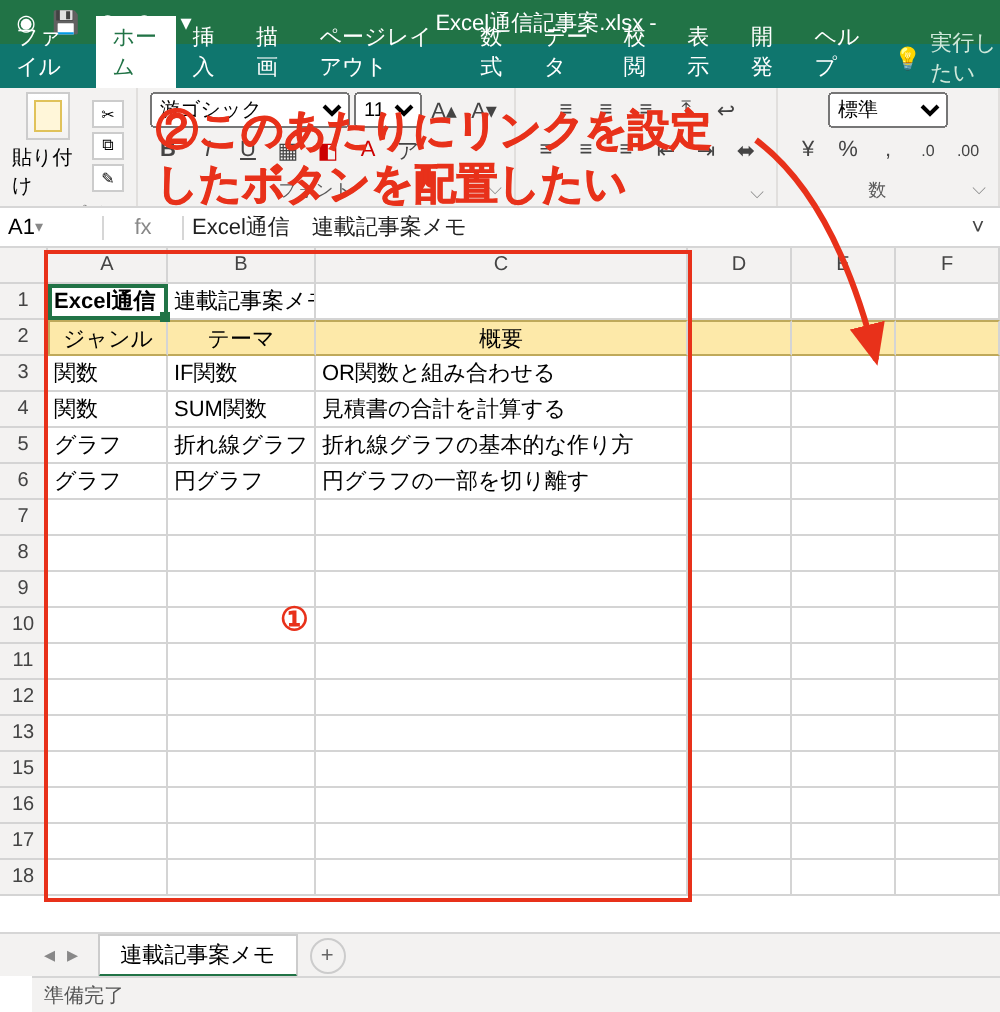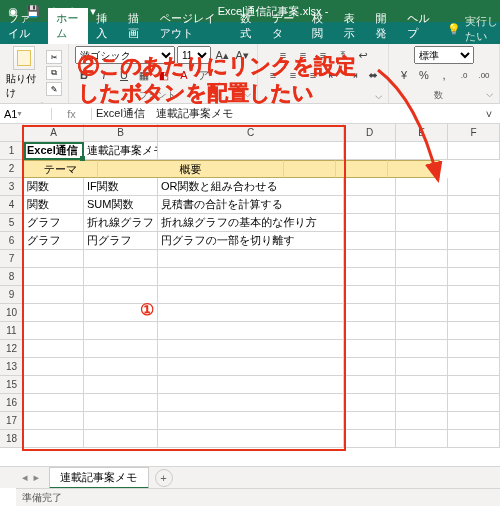--- a/index.html
+++ b/index.html
@@ -232,20 +232,21 @@
         <div class="rh">1</div>
         <div class="cell cA">Excel通信</div>
         <div class="cell cB">連載記事案メモ</div>
         <div class="cell cC"></div>
         <div class="cell cD"></div>
         <div class="cell cE"></div>
         <div class="cell cF"></div>
       </div>
     <div class="grow r2">
         <div class="rh">2</div>
+        <div class="cell cA">ジャンル</div>
         <div class="cell cB">テーマ</div>
         <div class="cell cC">概要</div>
         <div class="cell cD"></div>
         <div class="cell cE"></div>
         <div class="cell cF"></div>
       </div>
     <div class="grow">
         <div class="rh">3</div>
         <div class="cell cA">関数</div>
         <div class="cell cB">IF関数</div>

